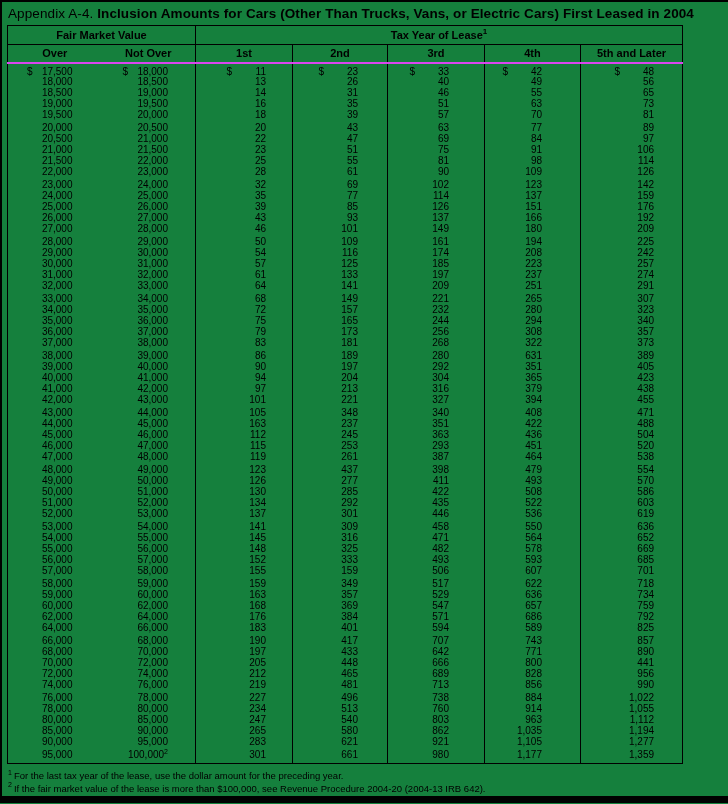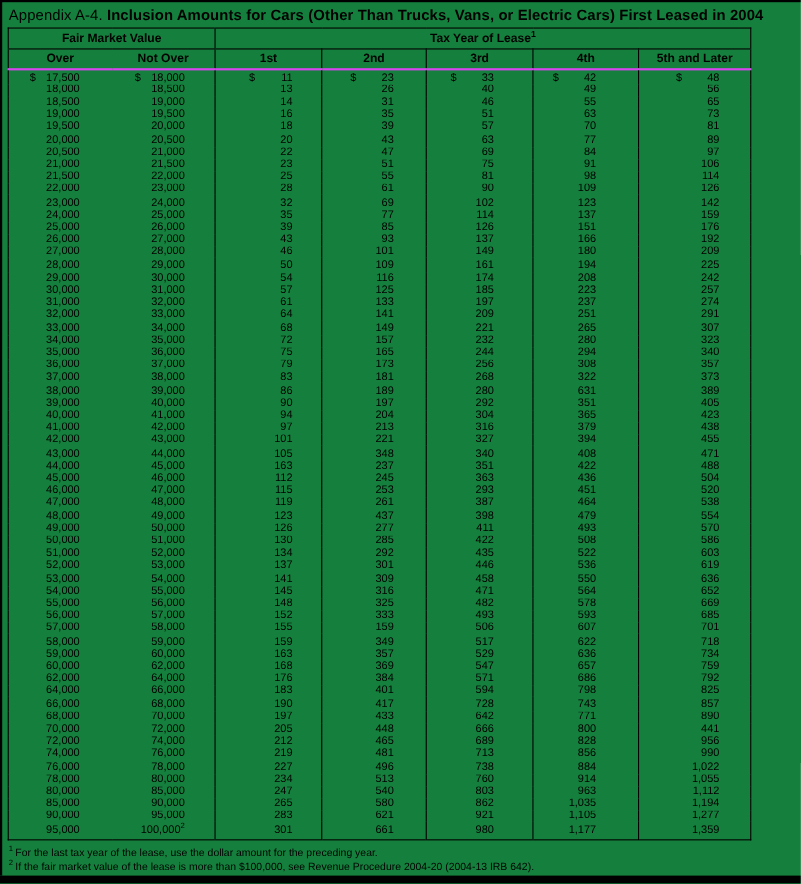--- a/index.html
+++ b/index.html
@@ -536,29 +536,29 @@
           <td class="c4 bl"><span class="num">571</span></td>
           <td class="c5 bl"><span class="num">686</span></td>
           <td class="c6 bl"><span class="num">792</span></td>
         </tr>
         <tr>
           <td class="c0"><span class="num">64,000</span></td>
           <td class="c1"><span class="num">66,000</span></td>
           <td class="c2 bl"><span class="num">183</span></td>
           <td class="c3 bl"><span class="num">401</span></td>
           <td class="c4 bl"><span class="num">594</span></td>
-          <td class="c5 bl"><span class="num">798</span></td>
+          <td class="c5 bl"><span class="num">589</span></td>
           <td class="c6 bl"><span class="num">825</span></td>
         </tr>
         <tr class="group-start">
           <td class="c0"><span class="num">66,000</span></td>
           <td class="c1"><span class="num">68,000</span></td>
           <td class="c2 bl"><span class="num">190</span></td>
           <td class="c3 bl"><span class="num">417</span></td>
-          <td class="c4 bl"><span class="num">728</span></td>
+          <td class="c4 bl"><span class="num">707</span></td>
           <td class="c5 bl"><span class="num">743</span></td>
           <td class="c6 bl"><span class="num">857</span></td>
         </tr>
         <tr>
           <td class="c0"><span class="num">68,000</span></td>
           <td class="c1"><span class="num">70,000</span></td>
           <td class="c2 bl"><span class="num">197</span></td>
           <td class="c3 bl"><span class="num">433</span></td>
           <td class="c4 bl"><span class="num">642</span></td>
           <td class="c5 bl"><span class="num">771</span></td>

